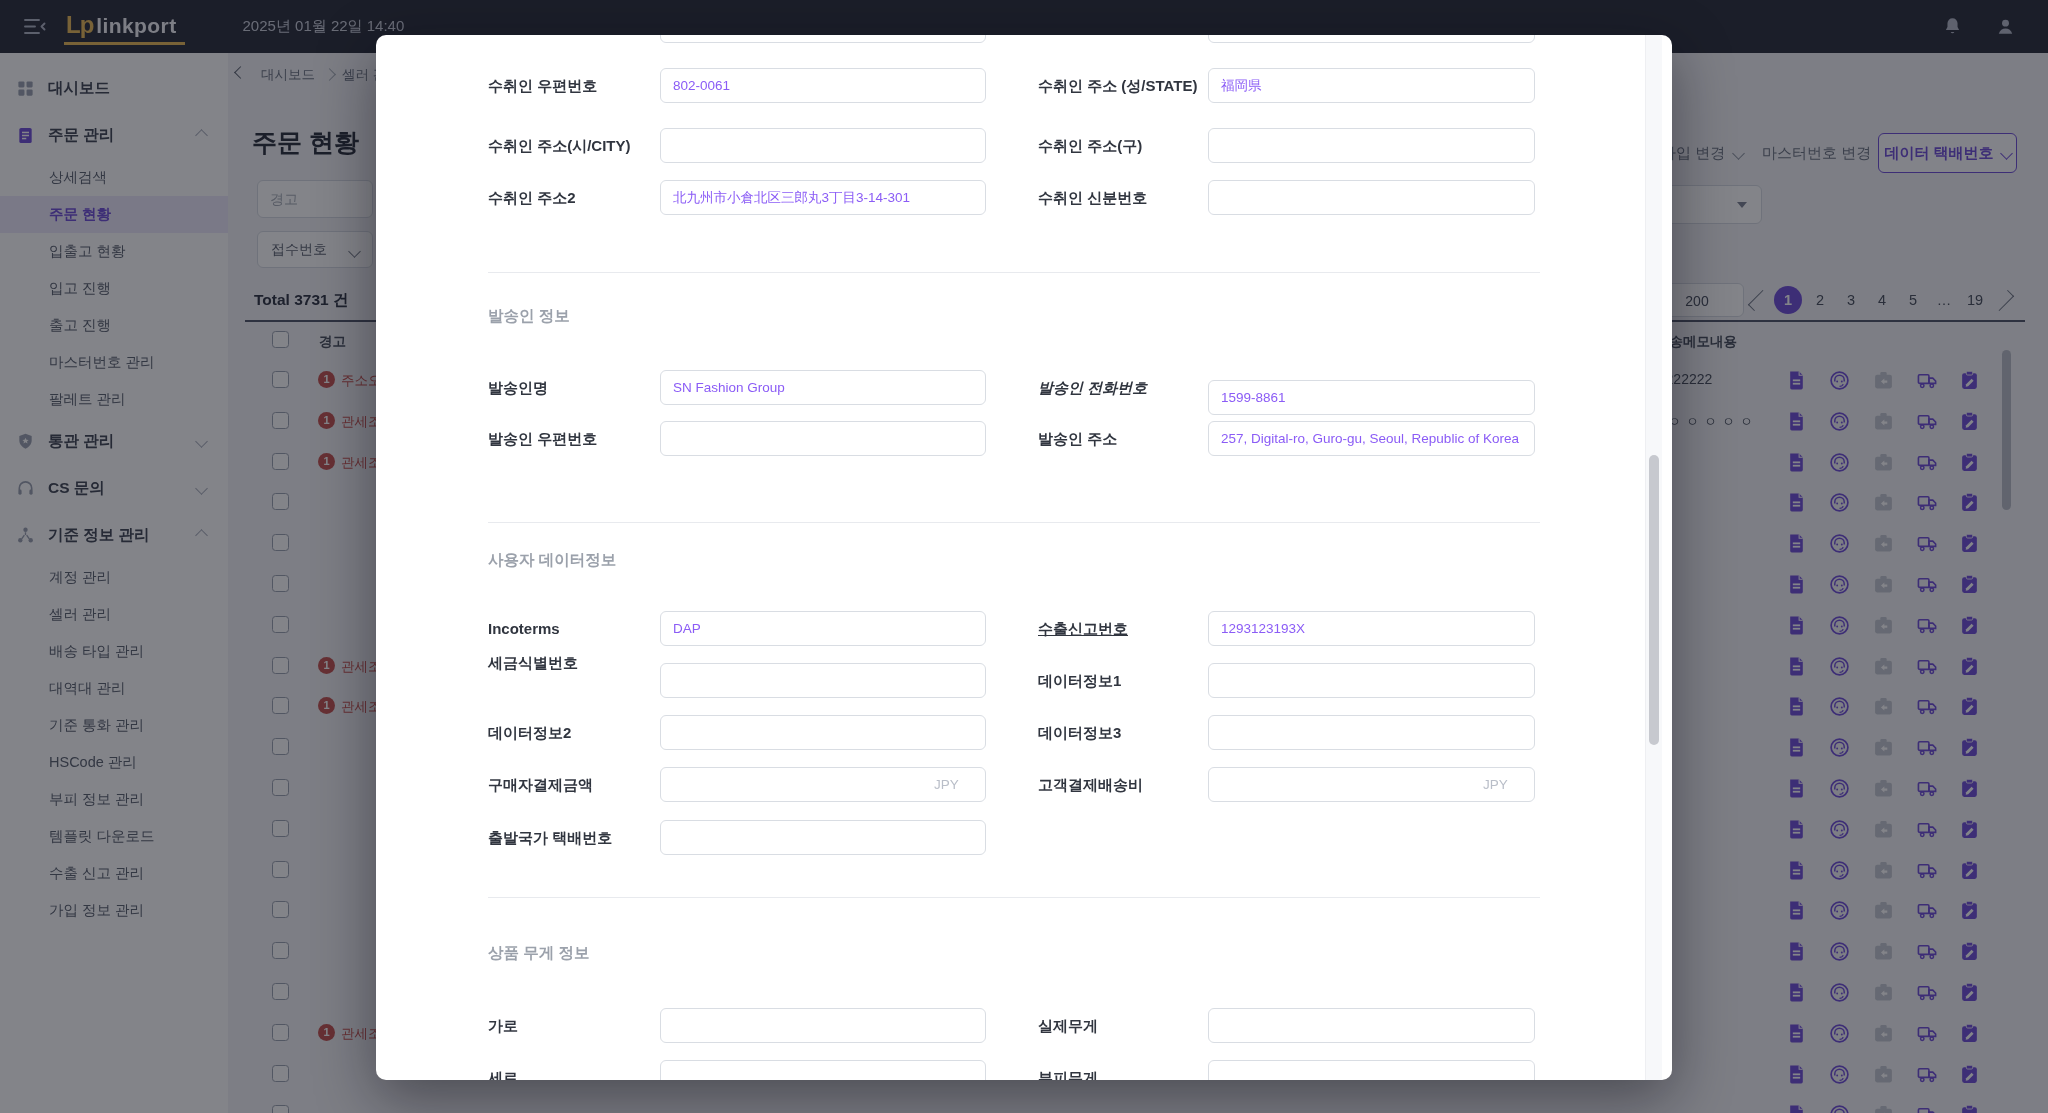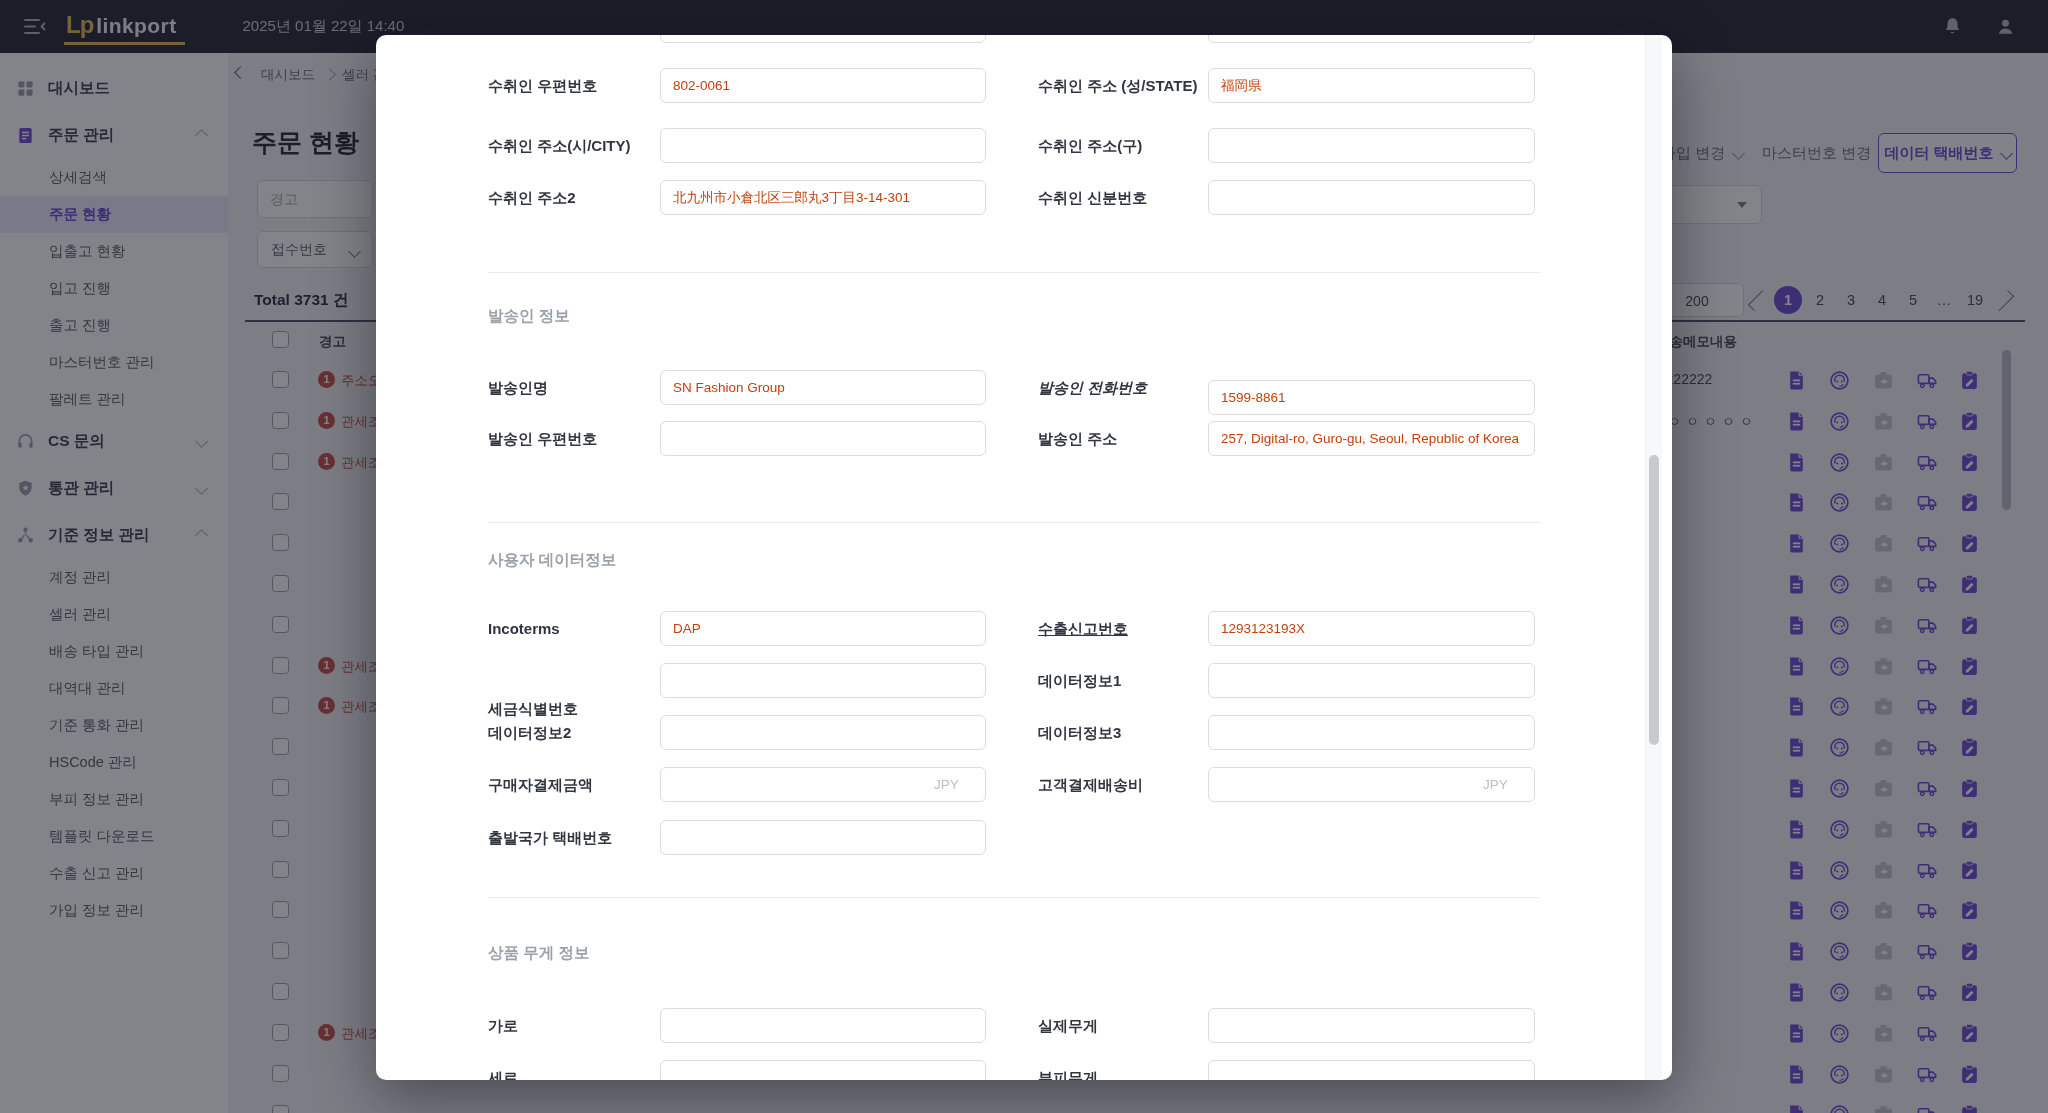--- a/index.html
+++ b/index.html
@@ -78,21 +78,21 @@
   .page-thumb{position:absolute;left:2002px;top:350px;width:9px;height:160px;background:#B9BCC7;border-radius:4.5px;z-index:2;cursor:grab;}
 
   
   .overlay{position:absolute;inset:0;background:rgba(17,19,29,0.52);z-index:10;}
   .modal{position:absolute;left:376px;top:35px;width:1296px;height:1045px;background:#fff;border-radius:10px;z-index:20;
     box-shadow:0 18px 60px rgba(10,12,20,.45);overflow:hidden;}
   .m-lb{position:absolute;left:112px;width:165px;height:35px;display:flex;align-items:center;
     font-size:15px;font-weight:700;color:#30353F;line-height:1.3;}
   .m-lb.r{left:662px;}
   .m-in{position:absolute;left:284px;width:326px;height:35px;border:1px solid #D9DDE3;border-radius:6px;
-    font-size:13.5px;color:#c2410c;padding:0 12px;background:#fff;box-sizing:border-box;font-family:inherit;}
+    font-size:13.5px;color:#8b5cf6;padding:0 12px;background:#fff;box-sizing:border-box;font-family:inherit;}
   .m-in.r{left:832px;width:327px;}
   .m-sfx{position:absolute;width:40px;font-size:13.5px;color:#B9BEC8;line-height:35px;}
   .m-title{position:absolute;left:112px;font-size:15.5px;font-weight:600;color:#9BA1AB;}
   .m-sep{position:absolute;left:112px;width:1052px;height:1px;background:#E8EAEE;}
   .m-scroll{position:absolute;right:10px;top:0;bottom:0;width:16px;background:#F7F8FA;border-left:1px solid #EEEFF2;}
   .m-thumb{position:absolute;left:3px;width:10px;top:420px;height:290px;background:#C7C9CF;border-radius:5px;cursor:grab;}
 </style>
 </head>
 <body>
 
@@ -167,36 +167,36 @@
       </div>
       <div class="sb-sub">
         <span class="sb-lb">마스터번호 관리</span>
       </div>
       <div class="sb-sub">
         <span class="sb-lb">팔레트 관리</span>
       </div>
       <div class="sb-group">
         <span class="sb-ico">
           <svg viewBox="0 0 20 20">
+            <path d="M10 1.8l6.5 2.4v4.6c0 4.2-2.7 7.2-6.5 8.9-3.8-1.7-6.5-4.7-6.5-8.9V4.2z" fill="currentColor"></path>
+            <path d="M10 6l1 2.1 2.3.2-1.7 1.5.5 2.2-2.1-1.2-2.1 1.2.5-2.2-1.7-1.5 2.3-.2z" fill="#fff"></path>
+          </svg>
+        </span>
+        <span class="sb-lb">통관 관리</span>
+        <span class="sb-chev chv down"></span>
+      </div>
+      <div class="sb-group">
+        <span class="sb-ico">
+          <svg viewBox="0 0 20 20">
             <path d="M3.5 12V9.5a6.5 6.5 0 0 1 13 0V12" fill="none" stroke="currentColor" stroke-width="1.7"></path>
             <rect x="2.5" y="11" width="3.4" height="5.5" rx="1.5" fill="currentColor"></rect>
             <rect x="14.1" y="11" width="3.4" height="5.5" rx="1.5" fill="currentColor"></rect>
           </svg>
         </span>
         <span class="sb-lb">CS 문의</span>
-        <span class="sb-chev chv down"></span>
-      </div>
-      <div class="sb-group">
-        <span class="sb-ico">
-          <svg viewBox="0 0 20 20">
-            <path d="M10 1.8l6.5 2.4v4.6c0 4.2-2.7 7.2-6.5 8.9-3.8-1.7-6.5-4.7-6.5-8.9V4.2z" fill="currentColor"></path>
-            <path d="M10 6l1 2.1 2.3.2-1.7 1.5.5 2.2-2.1-1.2-2.1 1.2.5-2.2-1.7-1.5 2.3-.2z" fill="#fff"></path>
-          </svg>
-        </span>
-        <span class="sb-lb">통관 관리</span>
         <span class="sb-chev chv down"></span>
       </div>
       <div class="sb-group">
         <span class="sb-ico">
           <svg viewBox="0 0 20 20">
             <circle cx="10" cy="4" r="2.3" fill="currentColor"></circle>
             <circle cx="4.5" cy="15" r="2.3" fill="currentColor"></circle>
             <circle cx="15.5" cy="15" r="2.3" fill="currentColor"></circle>
             <path d="M10 6.5v3M6 13.5l2.8-4M14 13.5l-2.8-4" stroke="currentColor" stroke-width="1.4" fill="none"></path>
           </svg>
@@ -1149,21 +1149,21 @@
         <input class="m-in r" value="257, Digital-ro, Guro-gu, Seoul, Republic of Korea" style="top: 386px;">
         <div class="m-title" style="top: 515px;">사용자 데이터정보</div>
         <div class="m-lb" style="top: 576px;">
           <span>Incoterms</span>
         </div>
         <input class="m-in" value="DAP" style="top: 576px;">
         <div class="m-lb r" style="top: 576px; text-decoration: underline;">
           <span>수출신고번호</span>
         </div>
         <input class="m-in r" value="1293123193X" style="top: 576px;">
-        <div class="m-lb" style="top: 656px; text-align: right;">
+        <div class="m-lb" style="top: 610px; text-align: right;">
           <span>세금식별번호</span>
         </div>
         <input class="m-in" value="" style="top: 628px;">
         <div class="m-lb r" style="top: 628px;">
           <span>데이터정보1</span>
         </div>
         <input class="m-in r" value="" style="top: 628px;">
         <div class="m-lb" style="top: 680px;">
           <span>데이터정보2</span>
         </div>

